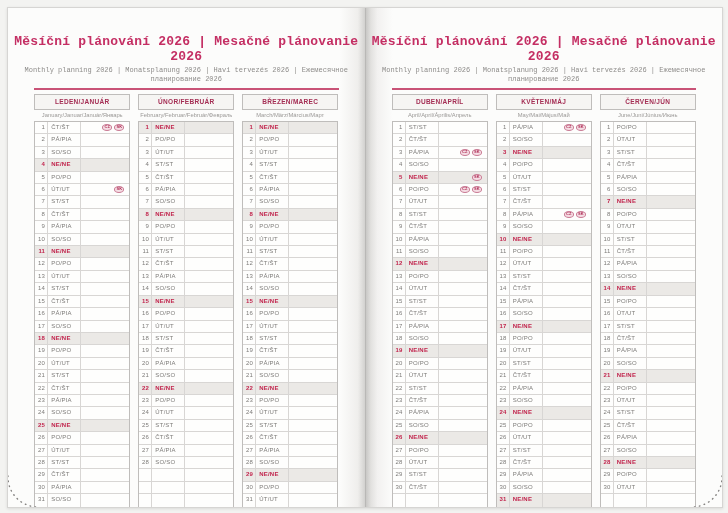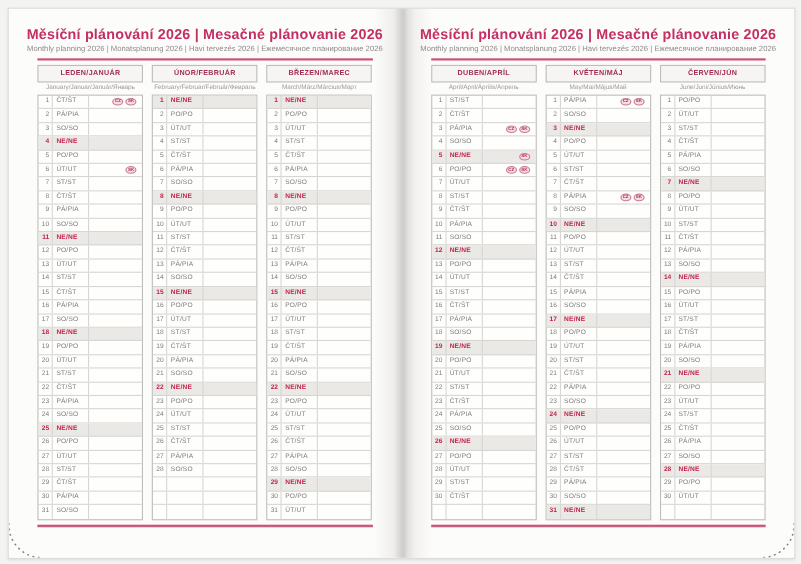--- a/index.html
+++ b/index.html
@@ -9,21 +9,21 @@
     font-family:"Liberation Sans",sans-serif;
   }
   .book{
     position:absolute;left:7px;top:7px;width:714px;height:499px;
     display:flex;border:1px solid #d6d5d3;box-shadow:0 1px 3px rgba(0,0,0,.10);
     background:#fff;
   }
   .page{position:relative;flex:1 1 0;overflow:hidden;}
   .page-left{background:linear-gradient(to right,#fcfcfb 0%,#fcfcfb 93%,#efeeec 98%,#d2d1cf 100%);border-right:1px solid #b9b8b6;}
   .page-right{background:linear-gradient(to right,#c9c8c6 0%,#e2e1df 1.4%,#f2f1f0 3.2%,#fcfcfb 7.5%,#fcfcfb 100%);}
-  .page-head{text-align:center;padding-top:15px;}
+  .page-head{text-align:center;padding-top:26px;font-family:Liberation Mono, monospace;}
   .title{margin:0;font-size:13px;font-weight:bold;color:#c42e63;letter-spacing:.2px;line-height:15px;}
   .subtitle{margin-top:2px;font-size:7px;color:#8e8c8a;line-height:9px;}
   .rule{height:2px;background:#c95377;margin:4px 26px 0 26px;}
   .bottom-rule{height:2px;background:#c95377;margin:4px 26px 0 26px;box-shadow:0 1px 0 #dcdad8;}
   .cols{display:flex;justify-content:center;gap:8px;margin-top:4px;}
   .month-col{width:96px;}
   .month-name{
     box-sizing:border-box;height:16px;line-height:14.5px;
     border:1px solid #bfbdbb;background:#f6f5f3;text-align:center;
     font-size:6.5px;font-weight:bold;color:#a42e54;letter-spacing:.3px;

